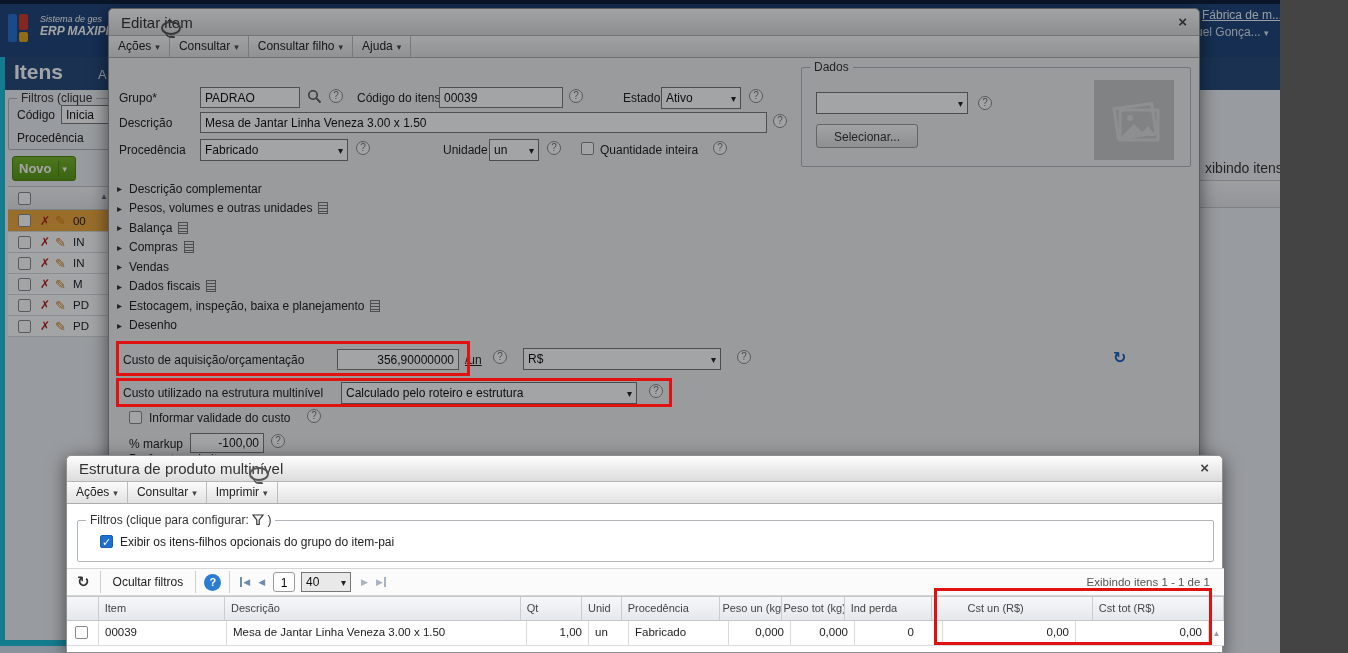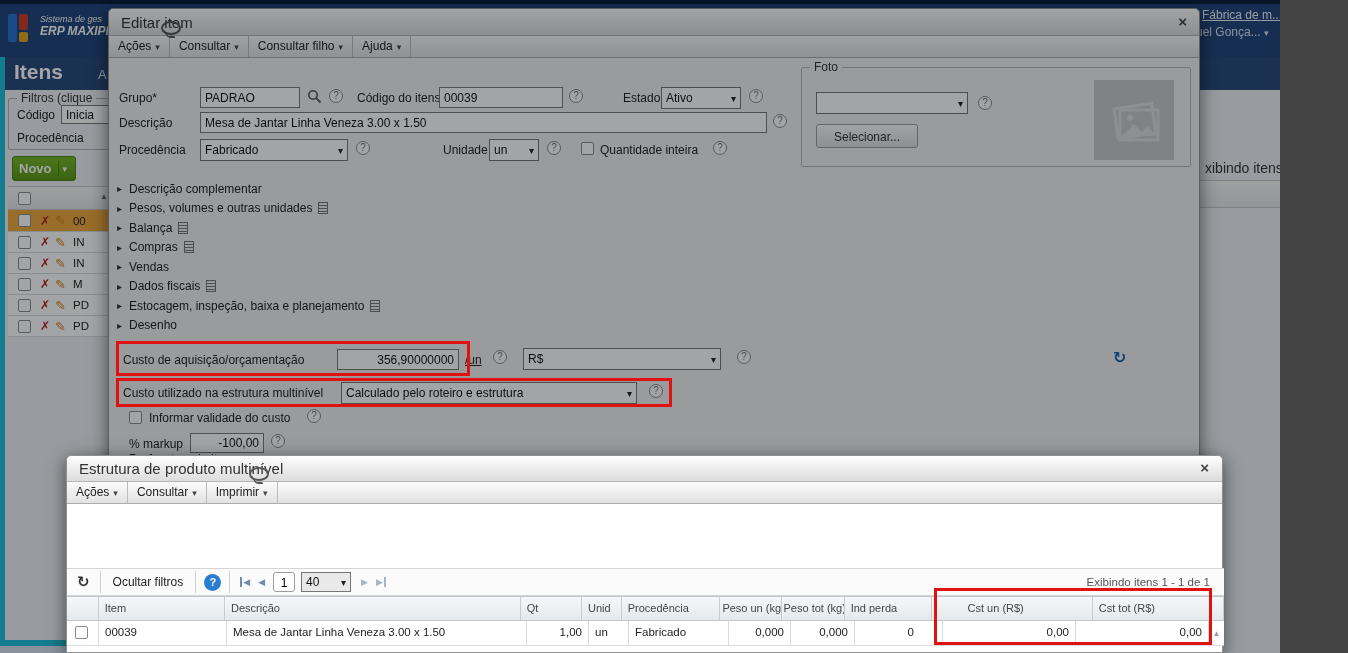--- a/index.html
+++ b/index.html
@@ -200,21 +200,21 @@
     <div class="abs sel" style="left:380px;top:130px;width:50px;">
       <span>un</span>
         <span class="car">▾</span>
     </div>
     <span class="abs help" style="left:438px;top:132px;">?</span>
     <span class="abs chk" style="left:472px;top:133px;"></span>
     <span class="abs lbl" style="left:491px;top:134px;">Quantidade inteira</span>
     <span class="abs help" style="left:604px;top:132px;">?</span>
 
     <div class="abs fs" style="left:692px;top:58px;width:390px;height:100px;background:#f1f1f1;">
-      <span class="leg">Foto</span>
+      <span class="leg">Dados</span>
       <div class="abs sel" style="left:14px;top:24px;width:152px;">
         <span></span>
           <span class="car">▾</span>
       </div>
       <span class="abs help" style="left:176px;top:28px;">?</span>
       <div class="abs btn" style="left:14px;top:56px;width:102px;height:24px;line-height:24px;">Selecionar...</div>
       <div class="abs" style="left:292px;top:12px;width:80px;height:80px;background:#c9c9c9;">
         <svg width="80" height="80" viewBox="0 0 80 80">
           <rect x="22" y="26" width="38" height="30" fill="none" stroke="#dedede" stroke-width="3" transform="rotate(-8 41 41)"></rect>
           <rect x="26" y="30" width="38" height="30" fill="none" stroke="#dedede" stroke-width="3"></rect>
@@ -303,20 +303,33 @@
       <span class="ttl">Estrutura de produto multinível</span>
       <span class="abs bub" style="right:34px;top:5px;"></span>
       <span class="abs xic" style="right:13px;top:5px;">×</span>
     </div>
     <div class="mbar">
       <span class="mitem"><span>Ações</span><span class="car">▾</span></span>
       <span class="mitem"><span>Consultar</span><span class="car">▾</span></span>
       <span class="mitem"><span>Imprimir</span><span class="car">▾</span></span>
     </div>
 
+    <div class="abs fs" style="left:10px;top:64px;width:1137px;height:42px;background:#fff;">
+      <span class="leg">
+        <span>Filtros (clique para configurar:</span>
+        <span style="display:inline-block;vertical-align:-2px;">
+          <svg width="12" height="12" viewBox="0 0 12 12">
+              <path d="M1 1 H11 L7.2 6 V10.5 L4.8 10.5 V6 Z" fill="none" stroke="#333" stroke-width="1.2"></path>
+            </svg>
+        </span>
+        <span>)</span>
+      </span>
+      <span class="abs chk on" style="left:22px;top:14px;">✓</span>
+      <span class="abs lbl" style="left:42px;top:14px;">Exibir os itens-filhos opcionais do grupo do item-pai</span>
+    </div>
 
     <div class="abs" style="left:0;top:112px;width:1157px;height:28px;background:#fbfbfb;border-top:1px solid #d5d5d5;border-bottom:1px solid #d5d5d5;display:flex;align-items:center;">
       <span style="font-size:15px;font-weight:bold;color:#333;padding:0 10px;">↻</span>
       <span class="toolsep"></span>
       <span class="lbl" style="padding:0 12px;">Ocultar filtros</span>
       <span class="toolsep"></span>
       <span style="margin:0 8px;display:inline-block;width:17px;height:17px;border-radius:50%;background:#2b7cd3;color:#fff;font-size:11px;font-weight:bold;text-align:center;line-height:17px;">?</span>
       <span class="toolsep"></span>
       <span class="pgic" style="margin-left:10px;border-left:2px solid #6f8cab;padding-left:1px;">◀</span>
       <span class="pgic" style="margin-left:8px;">◀</span>

